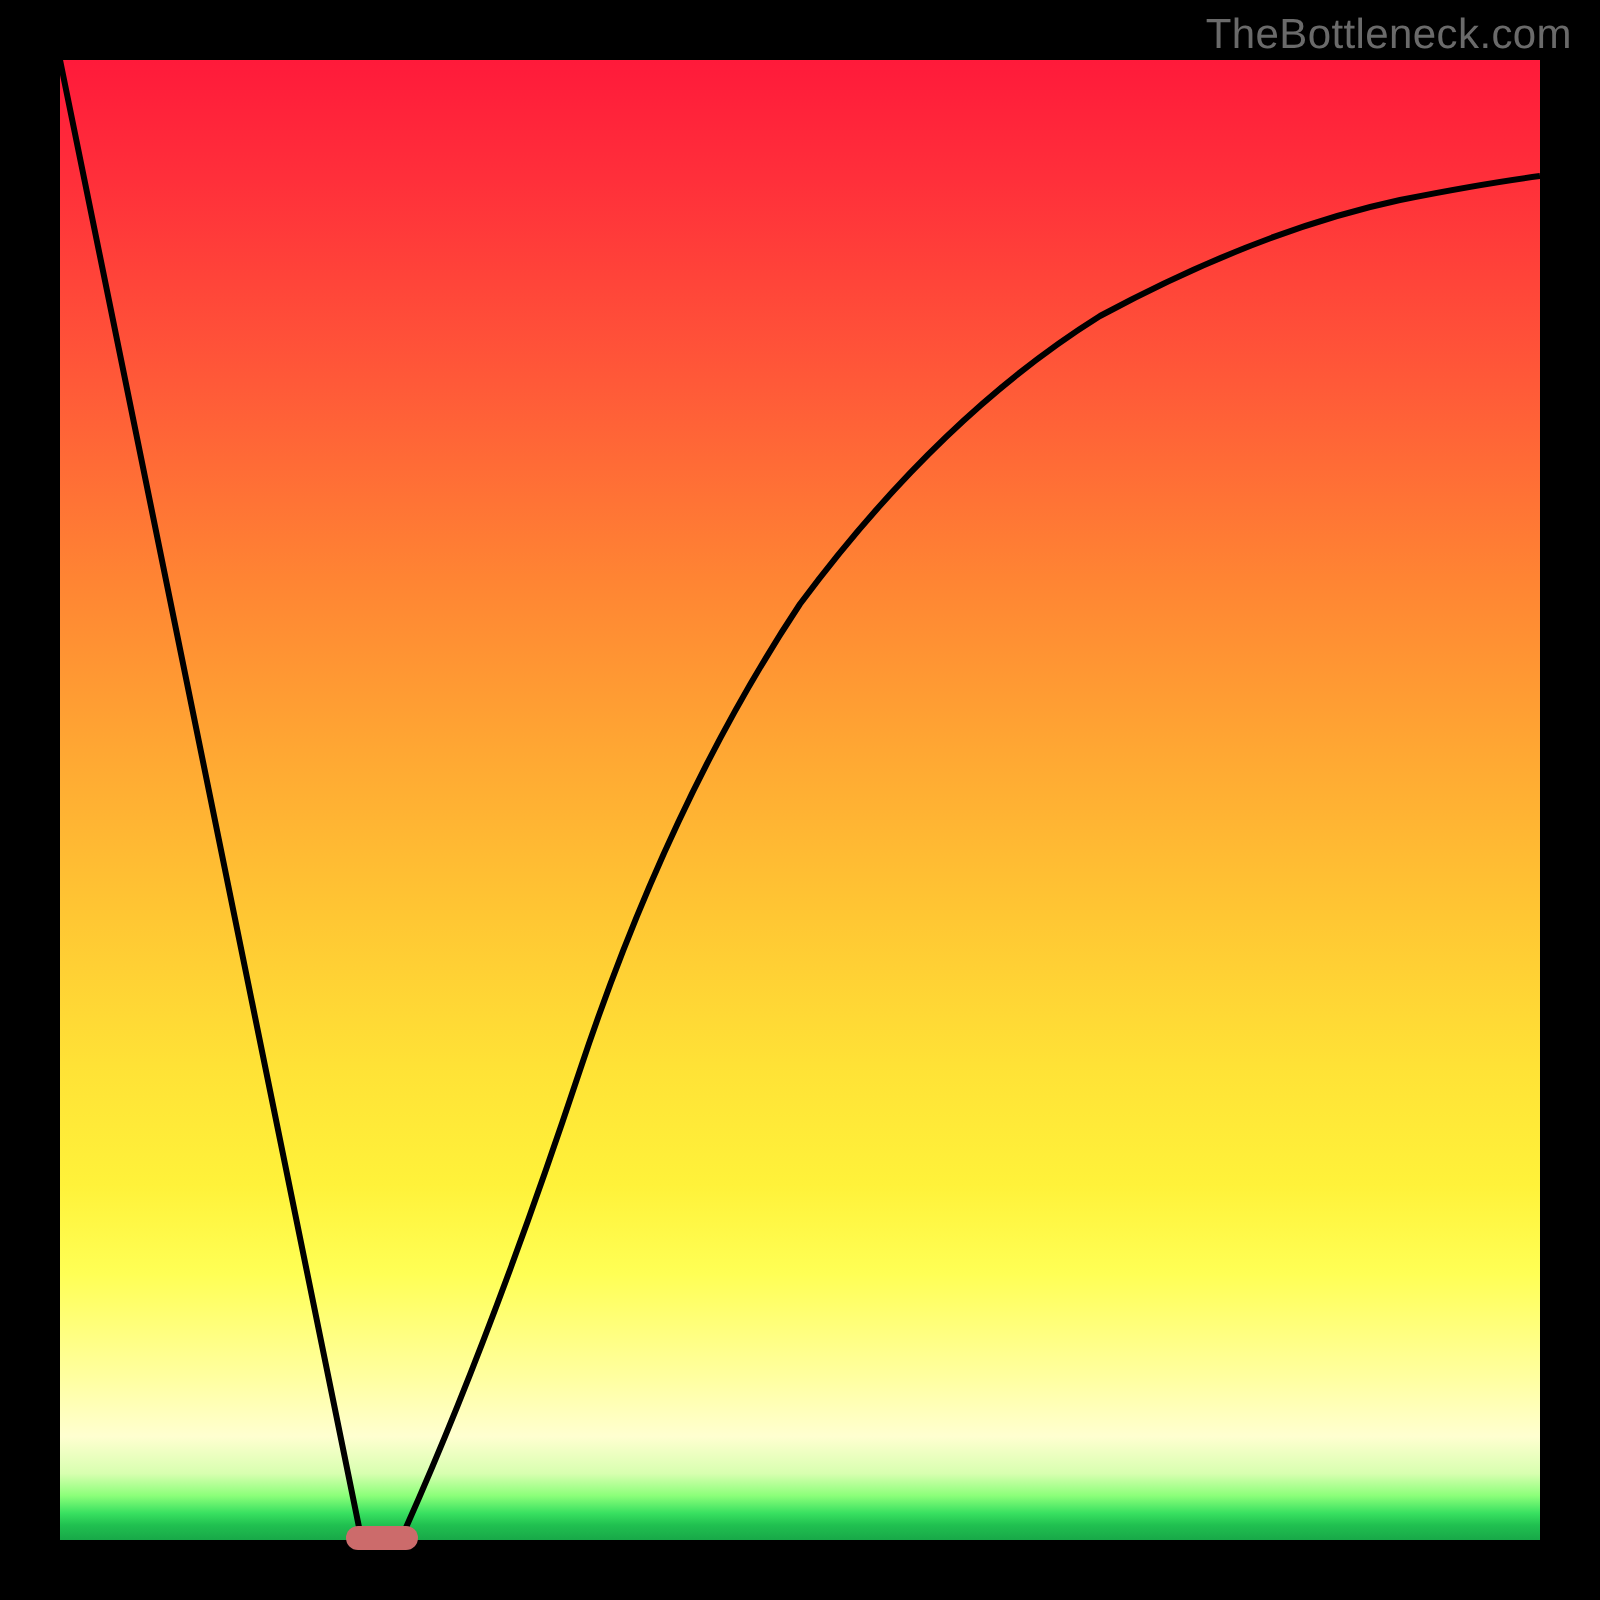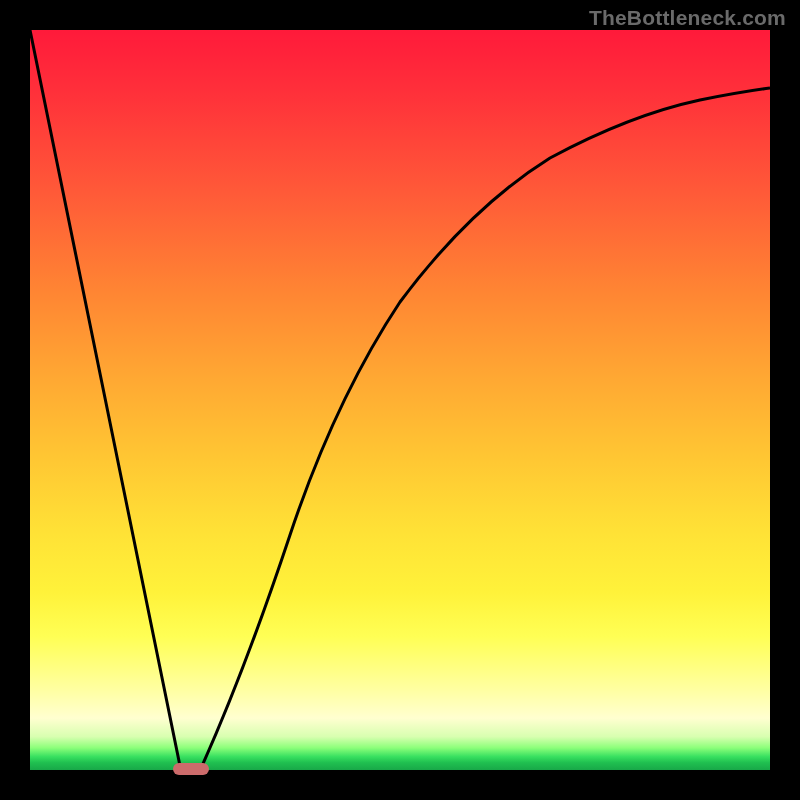--- a/index.html
+++ b/index.html
@@ -45,21 +45,21 @@
       #20c050 99%,
       #18a848 100%
     );
   }
   .watermark {
     position: absolute;
     top: 6px;
     right: 14px;
     color: #6a6a6a;
     font-size: 21px;
-    font-weight: 700;
+    font-weight: 400;
     letter-spacing: 0.2px;
     z-index: 5;
   }
   svg.curve {
     position: absolute;
     left: 0;
     top: 0;
     width: 740px;
     height: 740px;
     z-index: 3;

